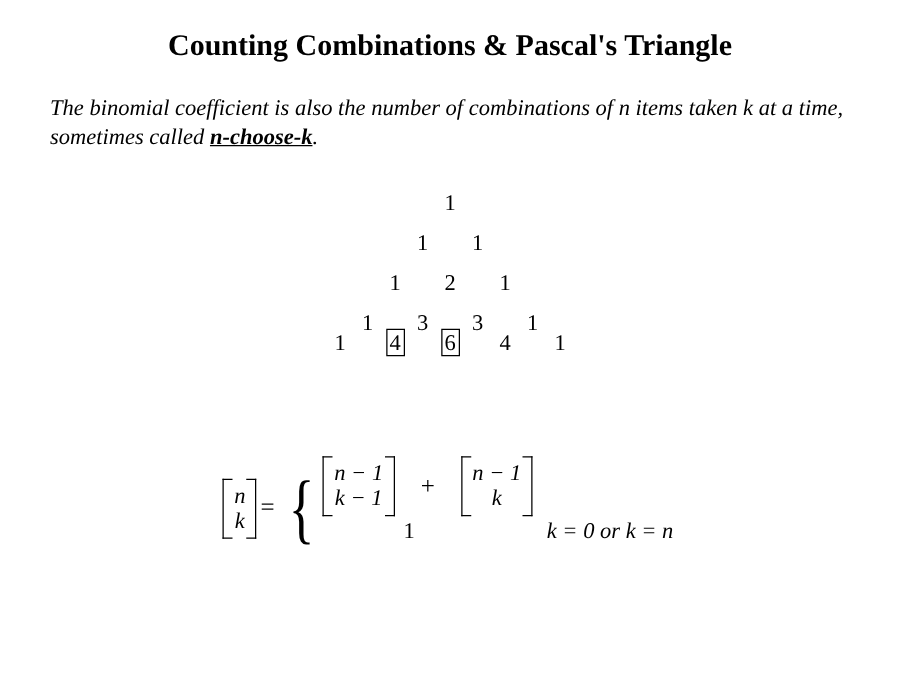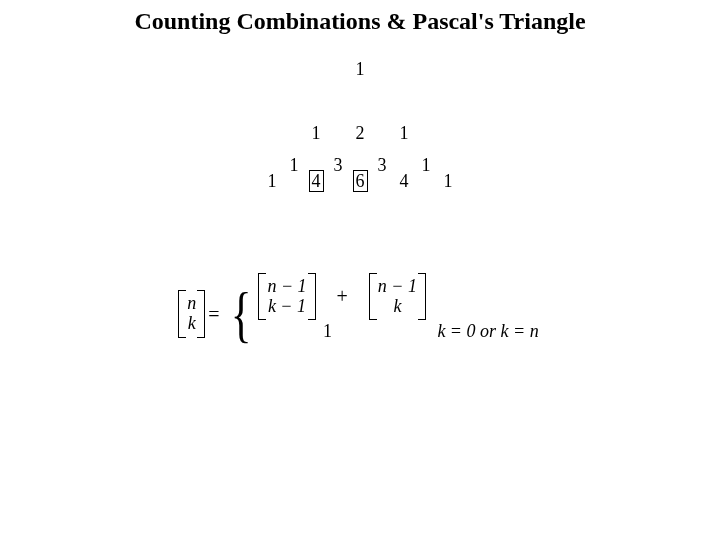--- a/index.html
+++ b/index.html
@@ -6,21 +6,21 @@
     width: 720px;
     height: 540px;
     margin: 0;
     padding: 0;
     font-family: "Times New Roman", Times, serif;
     color: #000;
     background: #fff;
     box-sizing: border-box;
   }
   .page {
-    padding: 8px 40px;
+    padding: 24px 40px;
   }
   .title {
     font-size: 24px;
     font-weight: bold;
     text-align: center;
     margin-bottom: 24px;
   }
   .intro {
     font-size: 18px;
     font-style: italic;
@@ -124,24 +124,30 @@
     padding: 0 8px 0 6px;
     width: 120px;
   }
 </style>
 </head>
 <body>
 
 <div class="page">
   <div class="title">Counting Combinations &amp; Pascal's Triangle</div>
 
+  <div class="intro">
+    <span>The binomial coefficient is also the number of combinations of n items taken k at a time, sometimes called </span><span class="bold">n-choose-k</span><span>.</span>
+  </div>
 
   <div class="triangle">
     <div class="trow" style="top:0px">
       <span class="cell">1</span>
+    </div>
+    <div class="trow" style="top:32px">
+      <span class="cell">1</span><span class="cell">1</span>
     </div>
     <div class="trow" style="top:64px">
       <span class="cell">1</span><span class="cell">2</span><span class="cell">1</span>
     </div>
     <div class="trow" style="top:96px">
       <span class="cell">1</span><span class="cell">3</span><span class="cell">3</span><span class="cell">1</span>
     </div>
     <div class="trow" style="top:112px">
       <span class="cell">1</span><span class="cell"><span class="boxed">4</span></span><span class="cell"><span class="boxed">6</span></span><span class="cell">4</span><span class="cell">1</span>
     </div>

